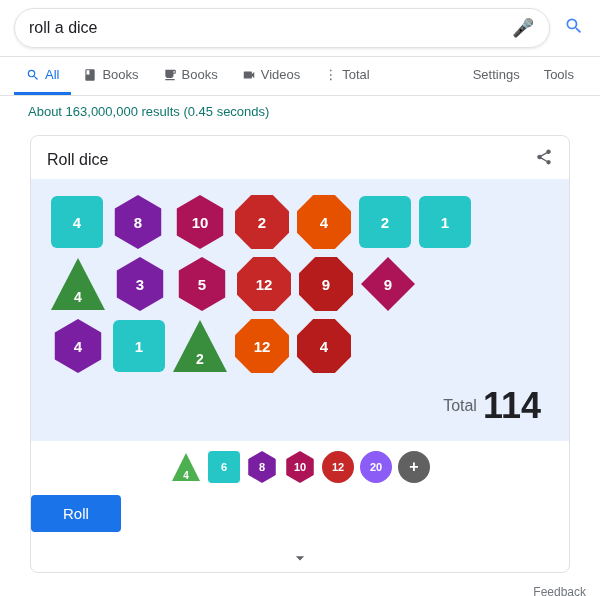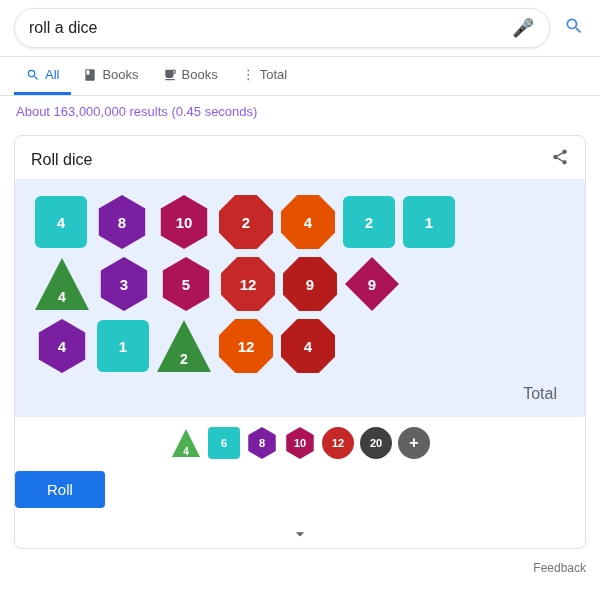--- a/index.html
+++ b/index.html
@@ -62,28 +62,28 @@
     }
     .nav-tab.active {
       color: #1a73e8;
       border-bottom: 3px solid #1a73e8;
     }
     .nav-spacer { flex: 1; }
     .nav-right { display: flex; gap: 0; }
 
     
     .results-count {
-      padding: 8px 16px;
+      padding: 8px 28px;
       font-size: 13px;
-      color: #8b5cf6;
+      color: #0f766e;
     }
 
     
     .widget-container {
-      margin: 8px 14px;
+      margin: 8px 30px;
       border: 1px solid #dfe1e5;
       border-radius: 8px;
       overflow: hidden;
     }
     .widget-header {
       display: flex;
       align-items: center;
       justify-content: space-between;
       padding: 12px 16px 8px;
       font-size: 16px;
@@ -301,24 +301,38 @@
       </svg>
     <span>Books</span>
   </a>
   <a class="nav-tab">
     <svg width="14" height="14" viewBox="0 0 24 24" fill="#5f6368">
         <path d="M20 3H4v10c0 2.21 1.79 4 4 4h6c2.21 0 4-1.79 4-4v-3h2c1.11 0 2-.89 2-2V5c0-1.11-.89-2-2-2zm0 5h-2V5h2v3zM4 19h16v2H4z"></path>
       </svg>
     <span>Books</span>
   </a>
   <a class="nav-tab">
+    <svg width="14" height="14" viewBox="0 0 24 24" fill="#5f6368">
+        <path d="M17 10.5V7c0-.55-.45-1-1-1H4c-.55 0-1 .45-1 1v10c0 .55.45 1 1 1h12c.55 0 1-.45 1-1v-3.5l4 4v-11l-4 4z"></path>
+      </svg>
+    <span>Videos</span>
+  </a>
+  <a class="nav-tab">
     <span>⋮</span>
     <span>Total</span>
   </a>
   <div class="nav-spacer"></div>
+  <div class="nav-right">
+    <a class="nav-tab">
+      <span>Settings</span>
+    </a>
+    <a class="nav-tab">
+      <span>Tools</span>
+    </a>
+  </div>
 </div>
 
 <div class="results-count">
   <span>About 163,000,000 results (0.45 seconds)</span>
 </div>
 
 <div class="widget-container">
   <div class="widget-header">
     <span>Roll dice</span>
     <span class="share-icon">
@@ -411,20 +425,21 @@
         </div>
 
         <div class="die die-oct c-darkred">
           <span class="die-text">4</span>
         </div>
       </div>
     </div>
 
     <div class="total-area">
       <span class="total-label">Total</span>
+      <span class="total-value">114</span>
     </div>
   </div>
 
   <div class="dice-selector">
 
     <button class="dice-btn-tri">
       <span>4</span>
     </button>
 
     <button class="dice-btn c-teal" style="border-radius:4px;">
@@ -436,21 +451,21 @@
     </button>
 
     <button class="dice-btn" style="background:#ad1457; clip-path:polygon(50% 0%, 93% 25%, 93% 75%, 50% 100%, 7% 75%, 7% 25%);">
       <span>10</span>
     </button>
 
     <button class="dice-btn" style="background:#c62828; clip-path:polygon(30% 0%, 70% 0%, 100% 30%, 100% 70%, 70% 100%, 30% 100%, 0% 70%, 0% 30%);">
       <span>12</span>
     </button>
 
-    <button class="dice-btn" style="background:#404040; clip-path:polygon(30% 0%, 70% 0%, 100% 30%, 100% 70%, 70% 100%, 30% 100%, 0% 70%, 0% 30%);justify-content:center;">
+    <button class="dice-btn" style="background:#8b5cf6; clip-path:polygon(30% 0%, 70% 0%, 100% 30%, 100% 70%, 70% 100%, 30% 100%, 0% 70%, 0% 30%);justify-content:center;">
       <span>20</span>
     </button>
 
     <button class="dice-btn c-gray" style="border-radius:50%;font-size:16px;">
       <span>+</span>
     </button>
   </div>
 
   <div class="roll-btn-container">
     <button class="roll-btn">Roll</button>

